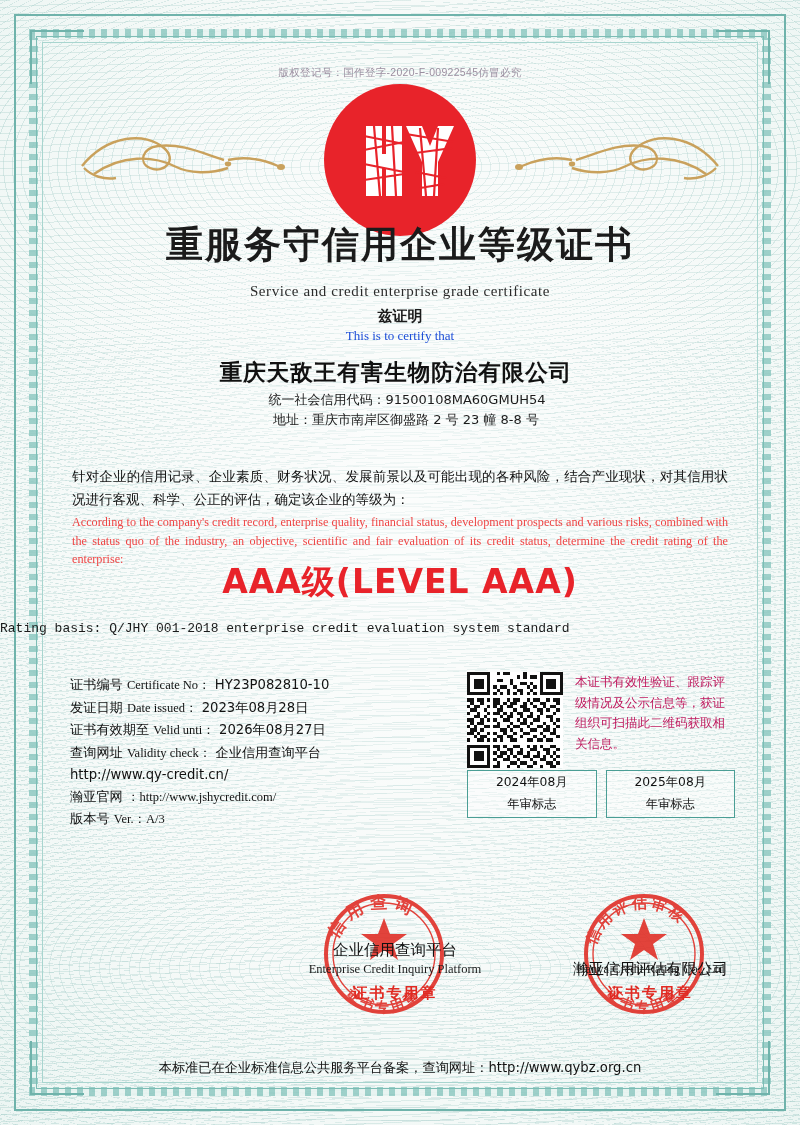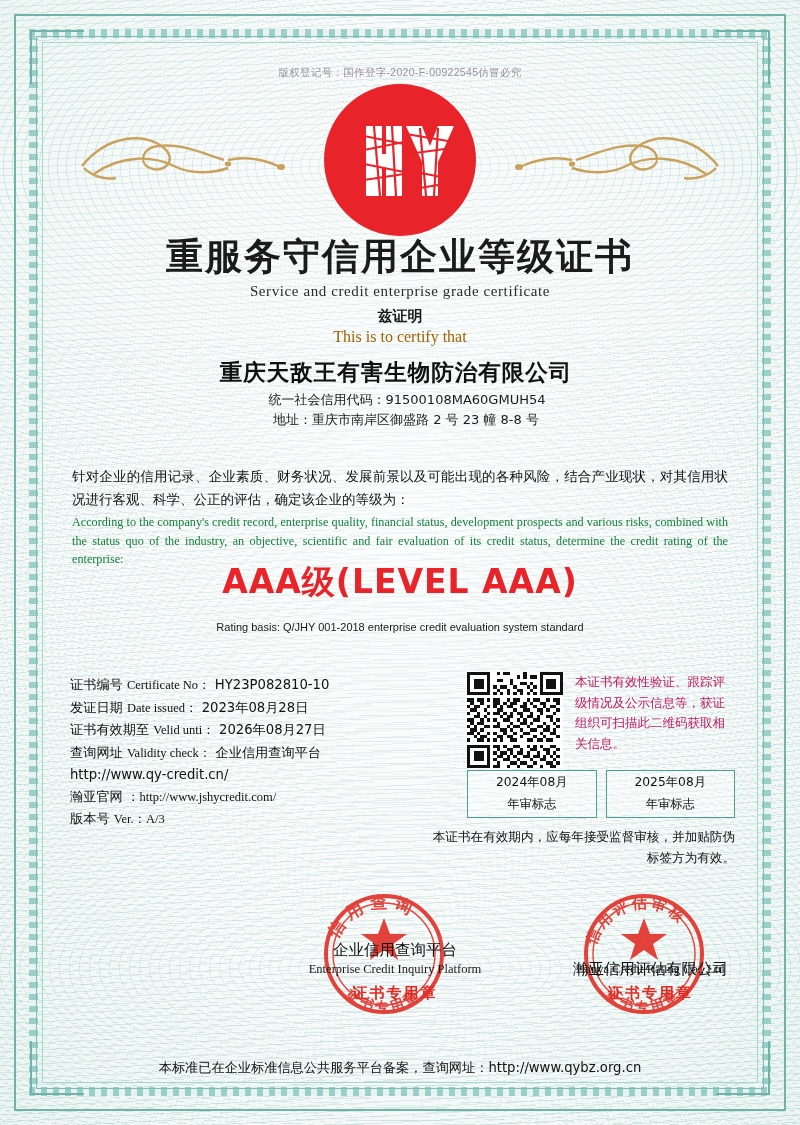--- a/index.html
+++ b/index.html
@@ -128,21 +128,21 @@
     position: absolute;
     top: 126px;
     width: 230px; height: 64px;
   }
   .flourish.left { left: 78px; }
   .flourish.right { right: 78px; transform: scaleX(-1); }
 
   
   .title-cn {
     position: absolute;
-    top: 232px; left: 0; right: 0;
+    top: 220px; left: 0; right: 0;
     text-align: center;
     font-size: 37px;
     font-weight: bold;
     color: #1b1b1b;
     letter-spacing: 2px;
     font-family: "DejaVu Sans", "Liberation Sans", sans-serif;
   }
   .title-en {
     position: absolute;
     top: 283px; left: 0; right: 0;
@@ -158,22 +158,22 @@
     text-align: center;
     font-size: 15px;
     color: #1b1b1b;
     font-weight: bold;
     font-family: "DejaVu Sans", sans-serif;
   }
   .certify-en {
     position: absolute;
     top: 328px; left: 0; right: 0;
     text-align: center;
-    font-size: 16px;
-    color: #a16207;
+    font-size: 13px;
+    color: #1d4ed8;
     font-family: "Liberation Serif", serif;
   }
   .company {
     position: absolute;
     top: 357px; left: 0; right: 8px;
     text-align: center;
     font-size: 22.5px;
     font-weight: bold;
     color: #111;
     letter-spacing: 1px;
@@ -205,21 +205,21 @@
     line-height: 23px;
     color: #111;
     text-align: justify;
     font-family: "DejaVu Sans", sans-serif;
   }
   .para-en {
     position: absolute;
     top: 513px; left: 72px; right: 72px;
     font-size: 12.2px;
     line-height: 18.5px;
-    color: #15803d;
+    color: #ef4444;
     text-align: justify;
     font-family: "Liberation Serif", serif;
   }
   .level {
     position: absolute;
     top: 560px; left: 0; right: 0;
     text-align: center;
     font-size: 33px;
     font-weight: bold;
     color: #e8232a;
@@ -230,24 +230,23 @@
     position: absolute;
     top: 603px; left: 0; right: 0;
     text-align: center;
     font-size: 12.5px;
     color: #1b1b1b;
     font-family: "DejaVu Sans", sans-serif;
   }
   .basis-en {
     position: absolute;
     top: 621px; left: 0; right: 0;
-    text-align: center;
-    font-size: 11px;
+    font-size: 13px;
     color: #1b1b1b;
-    font-family: Liberation Sans, sans-serif;
+    font-family: Liberation Mono, monospace;
   }
 
   
   .info {
     position: absolute;
     top: 674px; left: 70px;
     width: 380px;
     font-size: 13.2px;
     line-height: 21.5px;
     color: #111;
@@ -509,21 +508,20 @@
     <div class="stamp-box">
       <div>2024年08月</div>
       <div>年审标志</div>
     </div>
     <div class="stamp-box">
       <div>2025年08月</div>
       <div>年审标志</div>
     </div>
   </div>
 
-  <div class="notice-bottom">本证书在有效期内，应每年接受监督审核，并加贴防伪标签方为有效。</div>
 
   <svg class="seal left" viewBox="0 0 152 152">
     <defs>
       <path id="arcL" d="M 26 80 A 50 50 0 0 1 126 80"></path>
       <path id="arcLb" d="M 30 88 A 46 46 0 0 0 122 88"></path>
     </defs>
     <g opacity="0.88">
       <circle cx="76" cy="76" r="58" fill="none" stroke="#e02a22" stroke-width="4"></circle>
       <circle cx="76" cy="76" r="51" fill="none" stroke="#e02a22" stroke-width="1.4"></circle>
       <g fill="#e02a22">

